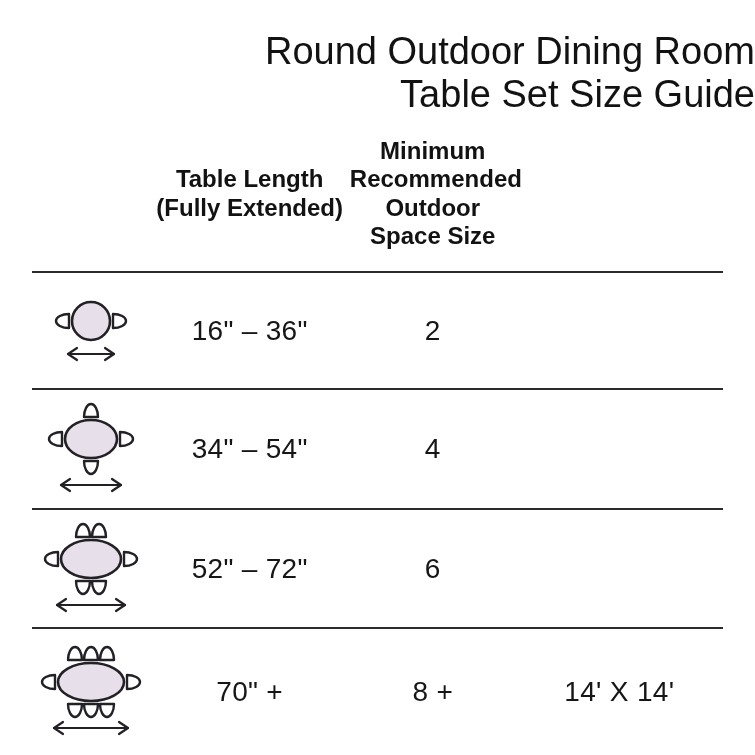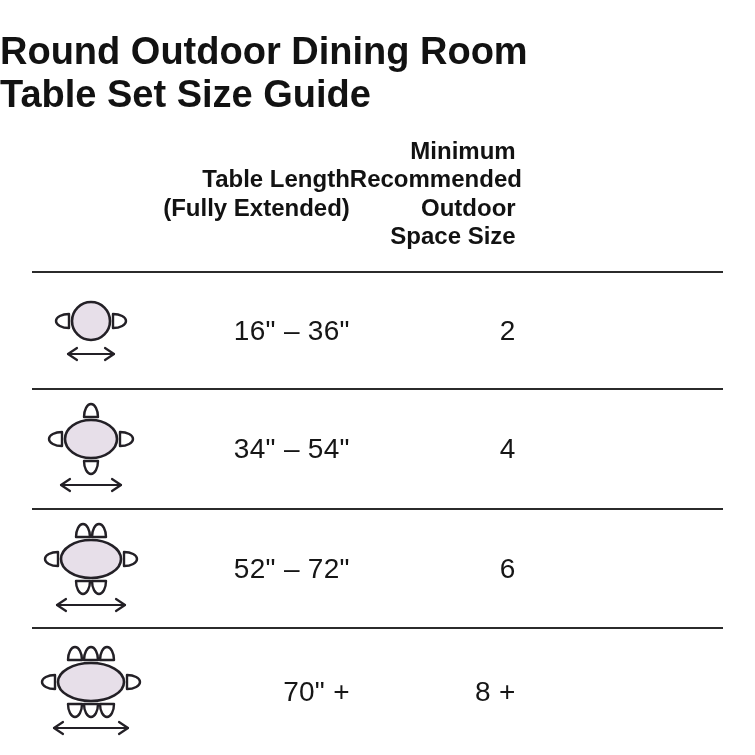--- a/index.html
+++ b/index.html
@@ -8,35 +8,35 @@
     width:755px; height:755px;
     box-sizing:border-box;
     padding-top:30px;
     background:#ffffff;
     font-family:"Liberation Sans", sans-serif;
     color:#141414;
     overflow:hidden;
   }
   .title {
     margin:0;
-    text-align:left;
+    text-align:right;
     font-size:38px;
-    font-weight:bold;
+    font-weight:normal;
     line-height:43px;
     white-space:pre-line;
     color:#121212;
   }
   .table-wrap { margin:0 32px; }
   .grid {
     display:grid;
     grid-template-columns:17% 29% 24% 30%;
     align-items:center;
     box-sizing:border-box;
   }
-  .cell { text-align:right; }
+  .cell { text-align:center; }
   .header-row { height:155px; }
   .header-cell {
     font-weight:bold;
     font-size:24px;
     line-height:1.18;
     white-space:pre-line;
     color:#121212;
   }
   .data-row { border-top:2px solid #2b2b2b; }
   .row-1 { height:117px; }
@@ -130,16 +130,17 @@
               <path d="M 34 33 A 13 7 0 0 0 34 47 Z" fill="#ffffff" stroke="#232026" stroke-width="2.4" stroke-linejoin="round"></path>
               <path d="M 106 33 A 13 7 0 0 1 106 47 Z" fill="#ffffff" stroke="#232026" stroke-width="2.4" stroke-linejoin="round"></path>
               <ellipse cx="70" cy="40" rx="33" ry="19" fill="#e7dfe9" stroke="#232026" stroke-width="2.6"></ellipse>
               <path d="M 33 86 L 107 86" fill="none" stroke="#232026" stroke-width="2.2" stroke-linecap="round" stroke-linejoin="round"></path>
               <path d="M 42 80 L 33 86 L 42 92" fill="none" stroke="#232026" stroke-width="2.2" stroke-linecap="round" stroke-linejoin="round"></path>
               <path d="M 98 80 L 107 86 L 98 92" fill="none" stroke="#232026" stroke-width="2.2" stroke-linecap="round" stroke-linejoin="round"></path>
             </svg></span>
       </div>
       <div class="cell data-cell">70" +</div>
       <div class="cell data-cell">8 +</div>
+      <div class="cell data-cell">14' X 14'</div>
     </div>
 
   </div>
 </div>
 
 </body></html>

